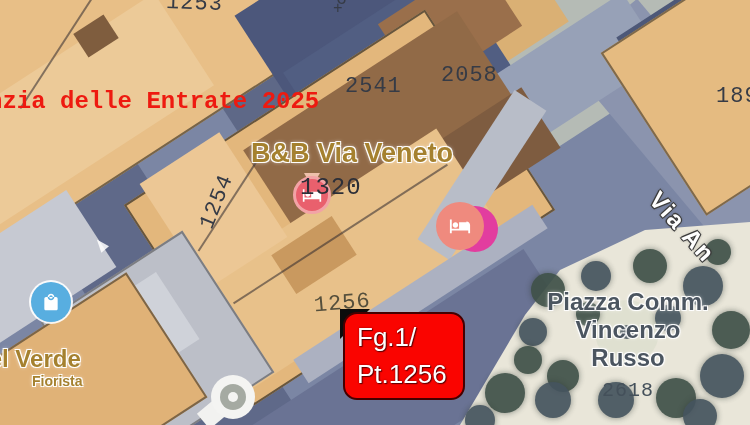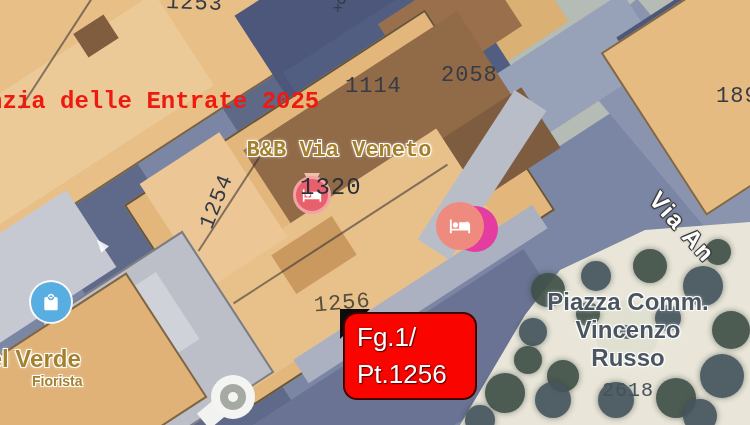--- a/index.html
+++ b/index.html
@@ -15,21 +15,21 @@
   .plazaLbl{position:absolute;z-index:6;font-weight:600;color:#4b5560;white-space:nowrap;
     transform:translateX(-50%);font-size:24px;
     text-shadow:-1px -1px 0 rgba(255,255,255,.9),1px -1px 0 rgba(255,255,255,.9),
     -1px 1px 0 rgba(255,255,255,.9),1px 1px 0 rgba(255,255,255,.9),0 0 4px rgba(255,255,255,.8);}
   .streetLbl{position:absolute;z-index:6;font-weight:700;color:#fff;white-space:nowrap;font-size:24px;
     letter-spacing:2px;transform-origin:left top;
     text-shadow:-1px -1px 0 #3c3c3c,1px -1px 0 #3c3c3c,-1px 1px 0 #3c3c3c,1px 1px 0 #3c3c3c,0 0 3px #333;}
   .watermark{position:absolute;left:-12px;top:88px;z-index:8;
     font-family:"Liberation Mono","DejaVu Sans Mono",monospace;font-weight:700;font-size:24px;
     color:#ee1a10;white-space:nowrap;letter-spacing:0;}
-  .stamp{position:absolute;left:343px;top:312px;width:134px;height:88px;z-index:9;
+  .stamp{position:absolute;left:343px;top:312px;width:122px;height:88px;z-index:9;
     background:#fa0400;border:2px solid #450000;border-radius:14px;box-sizing:border-box;
     padding:5px 0 0 12px;color:#fff;font-size:26px;line-height:37px;font-weight:500;
     text-shadow:1px 1px 1px rgba(80,0,0,.9),0 0 2px rgba(90,0,0,.8);}
   .stampTri{position:absolute;left:340px;top:309px;width:30px;height:30px;z-index:8;
     background:#0c0c0c;clip-path:polygon(0 0,100% 0,0 100%);}
   .line{position:absolute;z-index:3;background:rgba(45,40,45,.55);}
   .tree{position:absolute;z-index:2;border-radius:50%;}
   .pin{position:absolute;z-index:5;}
   .circleIcon{position:absolute;border-radius:50%;display:flex;align-items:center;justify-content:center;}
   .arrow{position:absolute;left:96px;top:238px;z-index:4;width:0;height:0;
@@ -132,29 +132,29 @@
     <div class="circleIcon" style="position:absolute;left:15px;top:5px;width:44px;height:44px;background:#f4f4f2;">
       <div class="circleIcon" style="width:26px;height:26px;background:#a5aaa2;">
         <div class="circleIcon" style="width:10px;height:10px;background:#f4f4f2;"></div>
       </div>
     </div>
   </div>
 
   <div class="num" style="left:166px;top:-7px;transform:rotate(2deg);">1253</div>
   <div class="num" style="left:189px;top:191px;transform:rotate(-68deg);">1254</div>
   <div class="num" style="left:300px;top:176px;font-size:24px;color:#2c2f38;">1320</div>
-  <div class="num" style="left:345px;top:76px;">1114</div>
+  <div class="num" style="left:345px;top:76px;">2541</div>
   <div class="num" style="left:441px;top:65px;">2058</div>
   <div class="num" style="left:314px;top:293px;color:#554f3c;transform:rotate(-5deg);">1256</div>
   <div class="num" style="left:602px;top:381px;font-size:20px;color:#44505a;">2618</div>
   <div class="num" style="left:716px;top:86px;">189</div>
   <div class="num" style="left:336px;top:-10px;font-size:18px;">6</div>
   <div class="num" style="left:333px;top:1px;font-size:16px;">+</div>
 
-  <div class="poi" style="left:339px;top:138px;font-size:22px;transform:translateX(-50%);font-family:Liberation Mono, monospace;">B&amp;B Via Veneto</div>
+  <div class="poi" style="left:352px;top:138px;font-size:27px;transform:translateX(-50%);">B&amp;B Via Veneto</div>
   <div class="poi" style="left:-26px;top:345px;font-size:24px;">del Verde</div>
   <div class="poi" style="left:32px;top:373px;font-size:14px;">Fiorista</div>
 
   <div class="plazaLbl" style="left:628px;top:288px;">Piazza Comm.</div>
   <div class="plazaLbl" style="left:628px;top:344px;">Russo</div>
   <div class="plazaLbl" style="left:628px;top:316px;">Vincenzo</div>
 
   <div class="streetLbl" style="left:664px;top:186px;transform:rotate(48deg);">Via An</div>
 
   <div class="watermark">nzia delle Entrate 2025</div>

